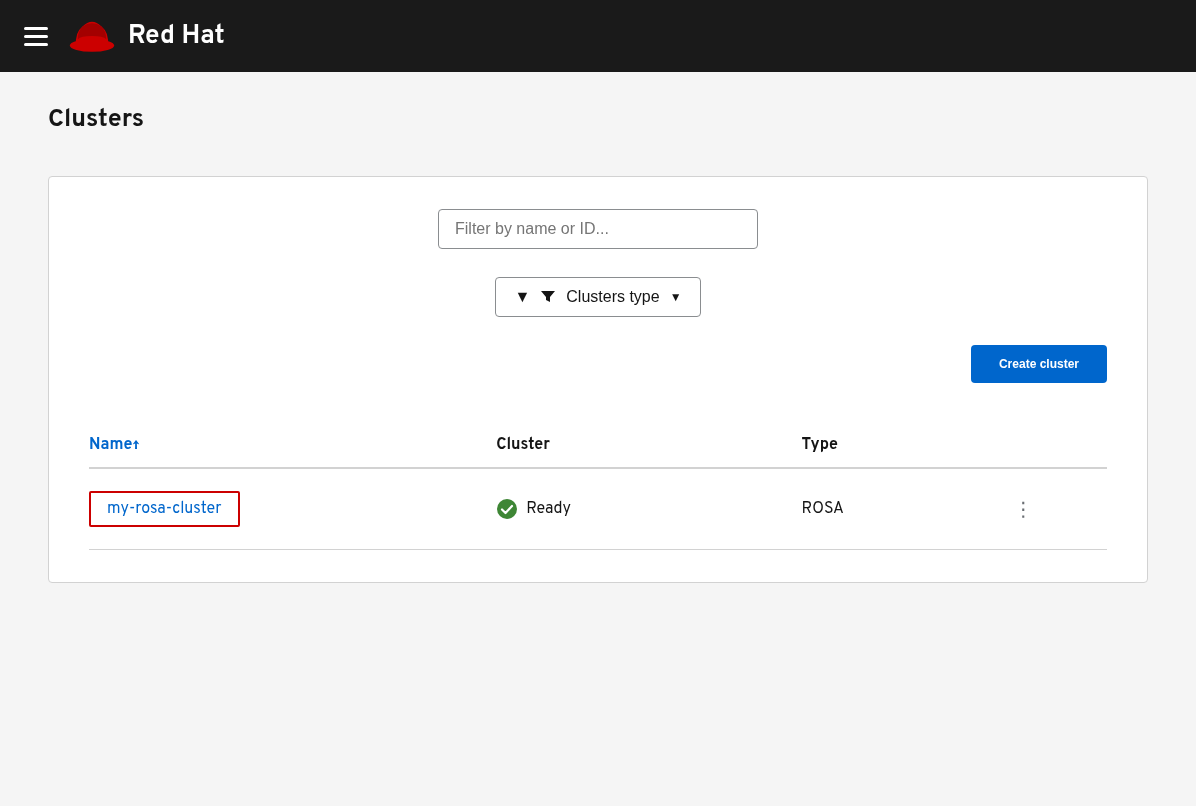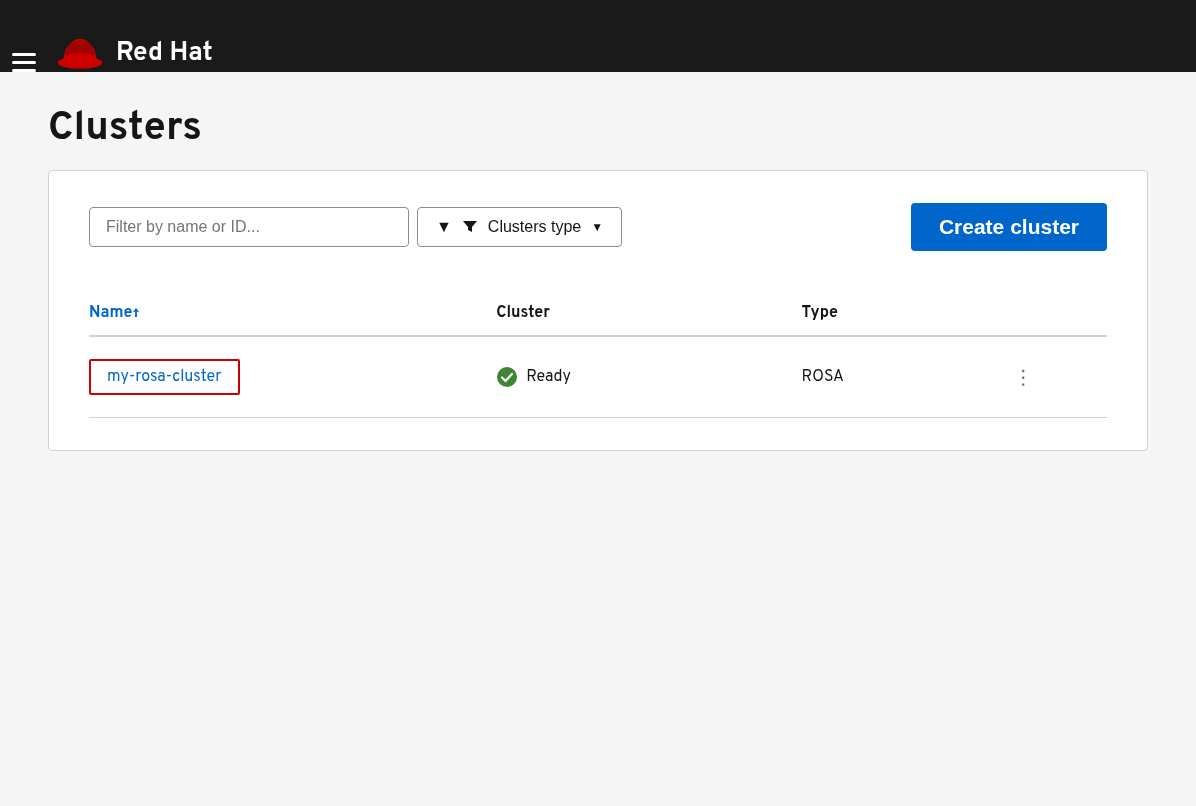--- a/index.html
+++ b/index.html
@@ -13,22 +13,22 @@
       background: #f5f5f5;
       min-height: 806px;
       width: 1196px;
     }
 
     
     .navbar {
       background: #1a1a1a;
       height: 72px;
       display: flex;
-      align-items: flex-end;
-      padding: 0 12px;
+      align-items: center;
+      padding: 0 24px;
       gap: 20px;
     }
 
     .navbar-hamburger {
       display: flex;
       flex-direction: column;
       gap: 5px;
       cursor: pointer;
     }
 
@@ -57,40 +57,41 @@
       font-weight: 700;
       letter-spacing: 0;
     }
 
     
     .page-content {
       padding: 32px 48px;
     }
 
     .page-heading {
-      font-size: 40px;
+      font-size: 25px;
       font-weight: 700;
       color: #151515;
-      margin-bottom: 16px;
+      margin-bottom: 40px;
     }
 
     
     .panel {
       background: white;
       border: 1px solid #d2d2d2;
       border-radius: 4px;
       padding: 32px 40px;
     }
 
     
     .toolbar {
       display: flex;
       align-items: center;
-      gap: 8px;
+      gap: 28px;
       margin-bottom: 40px;
+      flex-direction: column;
     }
 
     .filter-input {
       border: 1px solid #8a8d90;
       border-radius: 4px;
       padding: 10px 16px;
       font-size: 16px;
       color: #6a6e73;
       width: 320px;
       outline: none;
@@ -119,21 +120,21 @@
       font-size: 12px;
       color: #151515;
     }
 
     .create-cluster-btn {
       background: #0066cc;
       color: white;
       border: none;
       border-radius: 4px;
       padding: 12px 28px;
-      font-size: 21px;
+      font-size: 12px;
       font-weight: 600;
       cursor: pointer;
       white-space: nowrap;
       margin-left: auto;
     }
 
     
     .cluster-table {
       width: 100%;
       border-collapse: collapse;

